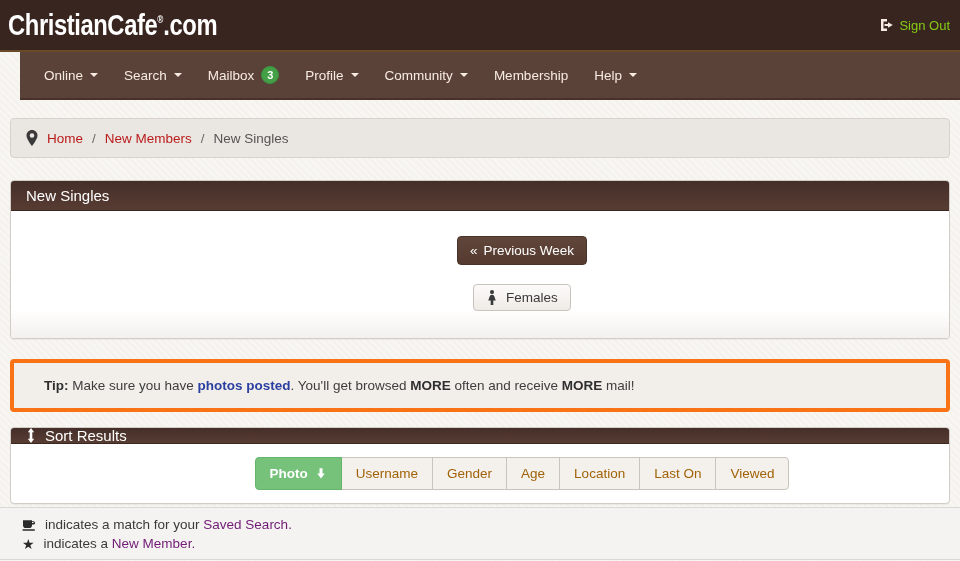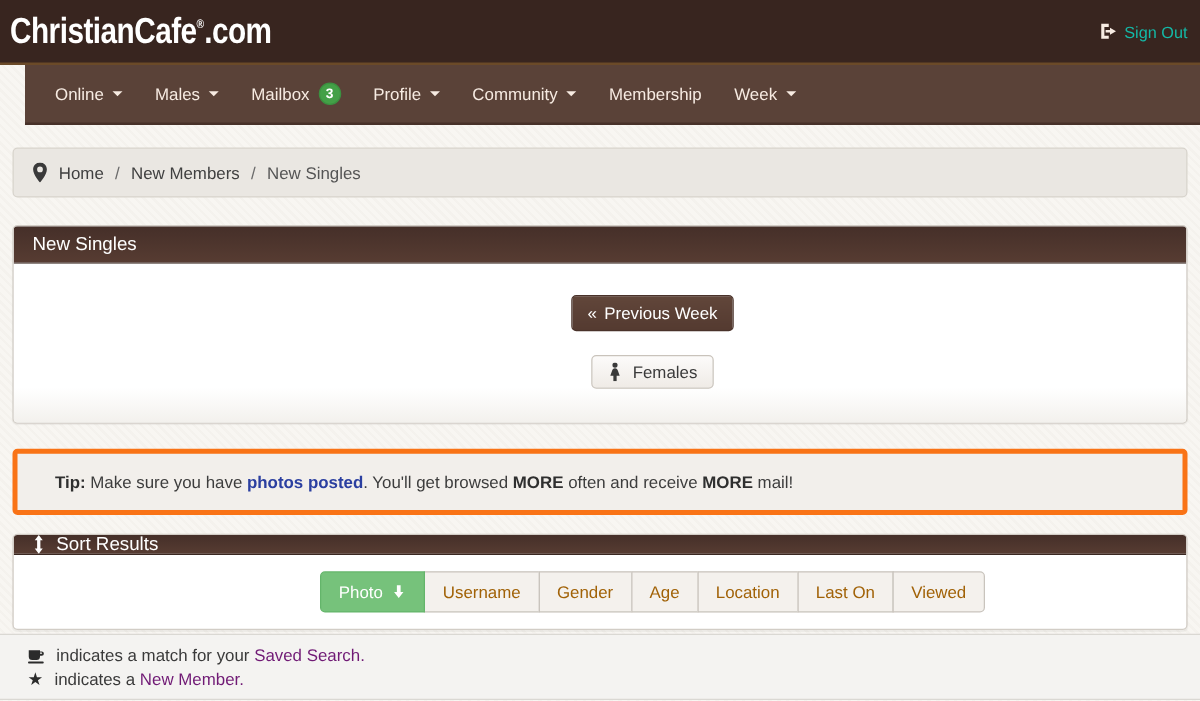--- a/index.html
+++ b/index.html
@@ -14,21 +14,21 @@
   a { text-decoration:none; cursor:pointer; }
 
   
   .topbar {
     height:52px; background:#38251f; border-bottom:2px solid #6b4a28;
     display:flex; align-items:center; justify-content:space-between;
     padding:0 10px 0 8px;
   }
   .logo { color:#fff; font-weight:bold; font-size:29px; line-height:1; display:inline-block; transform:scaleX(0.82); transform-origin:left center; white-space:nowrap; letter-spacing:-0.5px; }
   .logo .reg { font-size:10px; font-weight:bold; position:relative; top:-12px; letter-spacing:0; }
-  .signout { color:#14b8a6; font-size:13px; display:flex; align-items:center; gap:6px; }
+  .signout { color:#84cc16; font-size:13px; display:flex; align-items:center; gap:6px; }
 
   
   .navbar {
     height:48px; background:#5a4238; border-bottom:2px solid #473129;
     display:flex; align-items:stretch; padding-left:11px;margin-left:20px;
   }
   .nav-item { color:#f7ebe2; padding:0 13px; display:flex; align-items:center; gap:7px; cursor:pointer; white-space:nowrap; }
   .caret { display:inline-block; width:0; height:0; border-left:4px solid transparent; border-right:4px solid transparent; border-top:4px solid #f7ebe2; }
   .badge-green {
     background:#43a047; border:1px solid #3b9140; color:#fff; border-radius:50%;
@@ -37,21 +37,21 @@
   }
 
   .page { padding:0 10px; }
 
   
   .breadcrumb {
     margin-top:18px; height:40px; background:#eae7e2;
     border:1px solid #d7d3cc; border-radius:4px;
     display:flex; align-items:center; gap:9px; padding:0 15px; color:#555;
   }
-  .breadcrumb a { color:#404040; }
+  .breadcrumb a { color:#b91c1c; }
   .crumb-sep { color:#6b6b6b; }
 
   
   .panel { margin-top:22px; background:#fff; border:1px solid #d2cdc6; border-radius:4px; box-shadow:0 1px 1px rgba(0,0,0,0.05); overflow:hidden; }
   .panel-heading {
     background:linear-gradient(#452f29,#573c32); color:#fff; font-size:15px;
     height:30px; padding:0 15px; display:flex; align-items:center; gap:9px;
     border-bottom:1px solid #3a2721;
   }
   .sort-panel { margin-top:15px; }
@@ -88,21 +88,21 @@
   
   .sort-body { padding:13px 0 13px; text-align:center; }
   .btn-group { display:inline-flex; position:relative; left:42px; }
   .sort-btn {
     background:#f4f1ed; border:1px solid #c9c4bd; color:#a16207;
     padding:8px 14px; font-size:13.5px; margin-left:-1px; cursor:pointer; font-family:inherit;
     display:inline-flex; align-items:center; gap:7px;
   }
   .sort-btn:first-child { border-radius:4px 0 0 4px; margin-left:0; }
   .sort-btn:last-child { border-radius:0 4px 4px 0; }
-  .sort-btn.active { background:#76c27b; border-color:#64b56b; color:#fff; position:relative; z-index:1; }
+  .sort-btn.active { background:#76c27b; border-color:#64b56b; color:#fff; position:relative; z-index:1;font-weight:bold; }
 
   
   .legend {
     margin-top:3px; background:#f4f3f1;
     border-top:1px solid #dad8d3; border-bottom:1px solid #dad8d3;
     padding:7px 10px 6px 22px; color:#3a3a3a;
   }
   .legend-row { display:flex; align-items:center; gap:9px; line-height:19px; }
   .legend a { color:#701a75; }
   .star-glyph { font-family:"DejaVu Sans",sans-serif; font-size:14px; color:#2b2b2b; line-height:1; }
@@ -124,40 +124,40 @@
     <span>Sign Out</span>
   </div>
 </div>
 
 <div class="navbar">
   <div class="nav-item">
     <span>Online</span>
     <span class="caret"></span>
   </div>
   <div class="nav-item">
-    <span>Males</span>
+    <span>Search</span>
     <span class="caret"></span>
   </div>
   <div class="nav-item">
     <span>Mailbox</span>
     <span class="badge-green">3</span>
   </div>
   <div class="nav-item">
     <span>Profile</span>
     <span class="caret"></span>
   </div>
   <div class="nav-item">
     <span>Community</span>
     <span class="caret"></span>
   </div>
   <div class="nav-item">
     <span>Membership</span>
   </div>
   <div class="nav-item">
-    <span>Week</span>
+    <span>Help</span>
     <span class="caret"></span>
   </div>
 </div>
 
 <div class="page">
 
   <div class="breadcrumb">
     <span class="icon">
       <svg width="12" height="16" viewBox="0 0 12 16">
           <path fill="#3a3a3a" d="M6 0C2.9 0 .5 2.4.5 5.5.5 9.6 6 16 6 16s5.5-6.4 5.5-10.5C11.5 2.4 9.1 0 6 0zm0 7.8a2.3 2.3 0 1 1 0-4.6 2.3 2.3 0 0 1 0 4.6z"></path>

